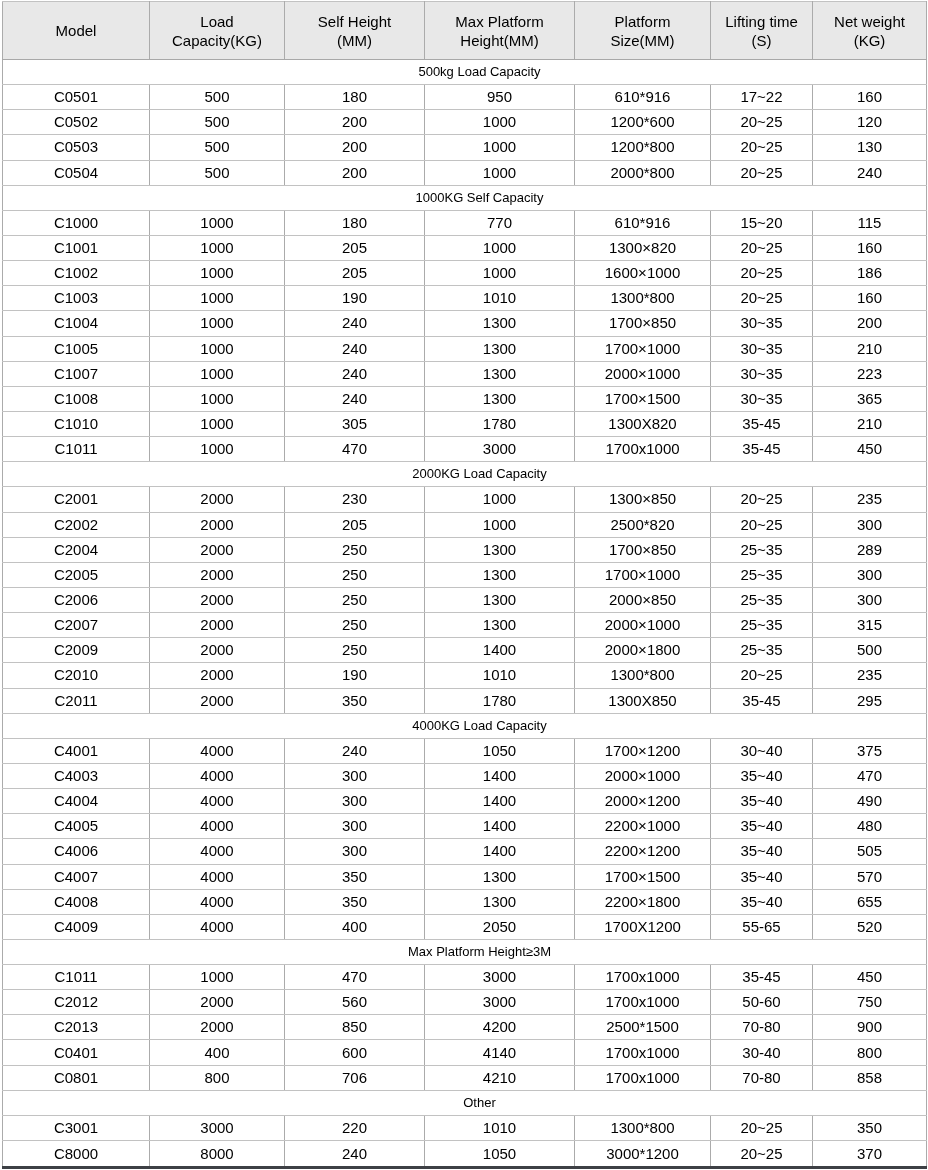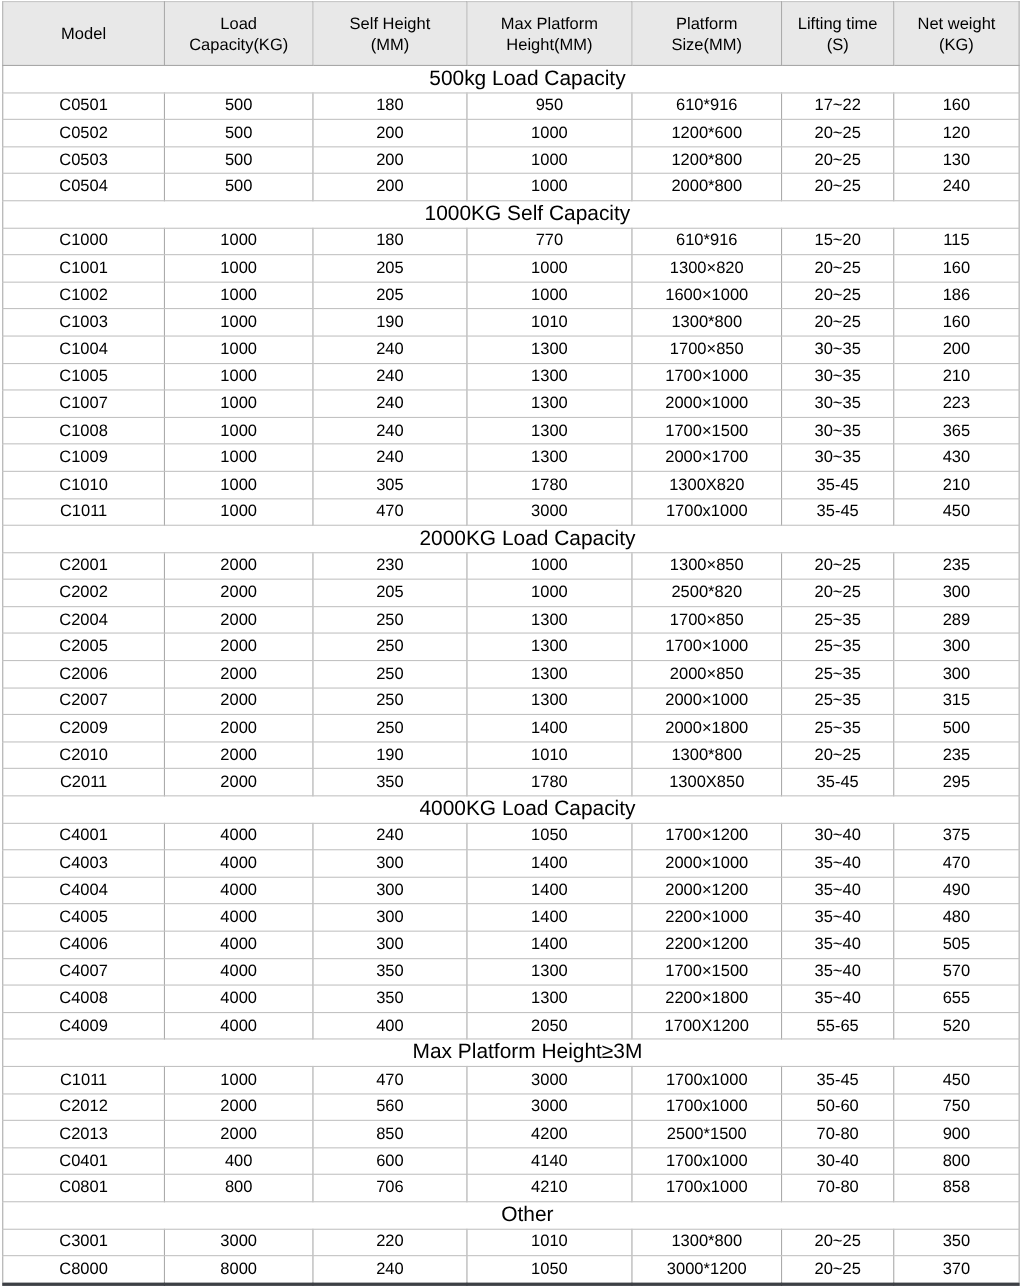--- a/index.html
+++ b/index.html
@@ -44,21 +44,21 @@
     height: 57px;
     border-bottom: 1px solid #a8a8a8;
   }
   tbody td {
     font-size: 15px;
     line-height: 18px;
     height: 21px;
     background: #ffffff;
   }
   tr.section-row td {
-    font-size: 19px;
+    font-size: 13px;
     padding-left: 30px;
   }
 </style>
 </head>
 <body>
 
 <div class="table-wrap">
   <table class="spec-table">
     <colgroup>
         <col style="width: 147px;">
@@ -195,29 +195,20 @@
         <tr>
           <td>C1008</td>
           <td>1000</td>
           <td>240</td>
           <td>1300</td>
           <td>1700×1500</td>
           <td>30~35</td>
           <td>365</td>
         </tr>
         <tr>
-          <td>C1009</td>
-          <td>1000</td>
-          <td>240</td>
-          <td>1300</td>
-          <td>2000×1700</td>
-          <td>30~35</td>
-          <td>430</td>
-        </tr>
-        <tr>
           <td>C1010</td>
           <td>1000</td>
           <td>305</td>
           <td>1780</td>
           <td>1300X820</td>
           <td>35-45</td>
           <td>210</td>
         </tr>
         <tr>
           <td>C1011</td>

